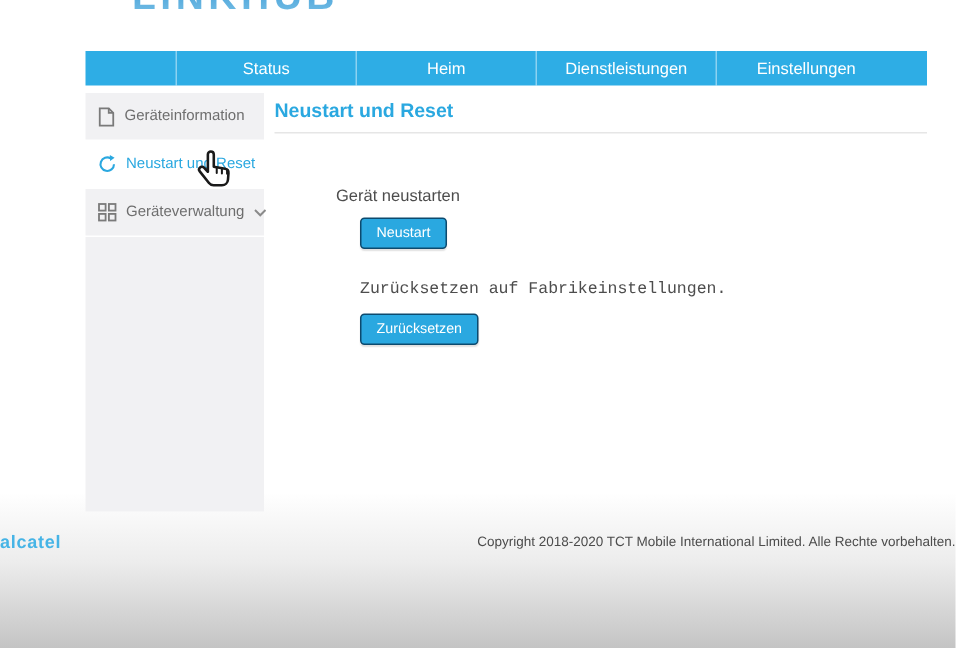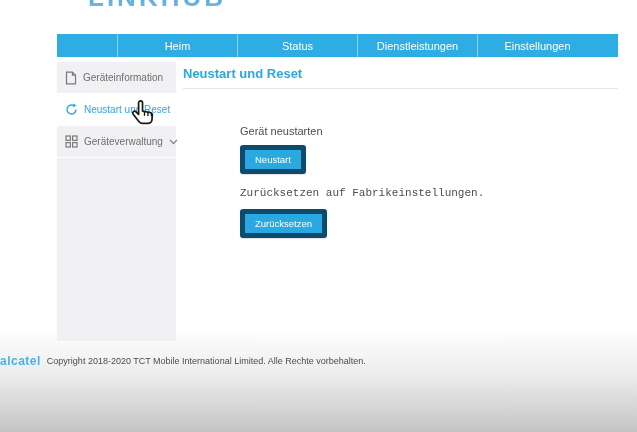--- a/index.html
+++ b/index.html
@@ -49,33 +49,33 @@
   }
   .side-item.active { background:#ffffff; color:#2aa8e0; }
   .side-item .lbl { white-space:nowrap; }
   .side-item .chev { margin-left:auto; }
   .side-fill { flex:1; background:#f1f1f3; }
   .icon { display:inline-flex; flex:0 0 auto; }
 
   
   .main-title { position:absolute; left:183px; top:66px; font-size:13px; font-weight:bold; color:#2aa8e0; }
   .title-rule { position:absolute; left:183px; top:88px; width:435px; height:1px; background:#e6e6e6; }
-  .sec-text1 { position:absolute; left:240px; top:125px; font-size:11px; color:#4d4d4d; }
+  .sec-text1 { position:absolute; left:224px; top:125px; font-size:11px; color:#4d4d4d; }
   .btn1 { position:absolute; left:240px; top:145px; }
   .sec-text2 { position:absolute; left:240px; top:187px; font-size:11px; color:#4d4d4d;font-family:Liberation Mono, monospace; }
   .btn2 { position:absolute; left:240px; top:209px; }
   .btn {
     font-family:"Liberation Sans", sans-serif;
     background:#2aa8e0; color:#ffffff; font-size:9.5px;
-    border:5px solid #0c4a6e; border-radius:3px; padding:4px 10px; cursor:pointer;
+    border:1px solid #0c4a6e; border-radius:3px; padding:4px 10px; cursor:pointer;
     box-shadow:0 1px 1px rgba(0,0,0,.12);
   }
 
   
-  .footer { position:absolute; left:0; top:354px; width:637px; display:flex; justify-content:flex-start; align-items:center; gap:6px; }
+  .footer { position:absolute; left:0; top:354px; width:637px; display:flex; justify-content:space-between; align-items:center; gap:6px; }
   .brand { font-size:12px; font-weight:bold; color:#46b4e6; letter-spacing:.5px; }
   .copyright { font-size:9px; color:#4c4c4c; }
 
   
   .cursor { position:absolute; left:129px; top:99px; pointer-events:none; }
 </style>
 </head>
 <body>
 
 <div class="page">
@@ -104,22 +104,22 @@
     <span class="icon">
       <svg width="19" height="14" viewBox="0 0 19 14">
         <rect x="1" y="1" width="17" height="12" fill="#ffffff" stroke="#2aa8e0" stroke-width="1.4"></rect>
         <polyline points="1.5,1.5 9.5,8 17.5,1.5" fill="none" stroke="#2aa8e0" stroke-width="1.4"></polyline>
       </svg>
     </span>
   </div>
 
   <div class="nav">
     <div class="nav-spacer-l"></div>
+    <div class="nav-tab">Status</div>
     <div class="nav-tab">Heim</div>
-    <div class="nav-tab">Status</div>
     <div class="nav-tab">Dienstleistungen</div>
     <div class="nav-tab">Einstellungen</div>
     <div class="nav-spacer-r"></div>
   </div>
 
   <div class="sidebar">
 
     <div class="side-item">
       <span class="icon">
         <svg width="12" height="14" viewBox="0 0 12 14">

